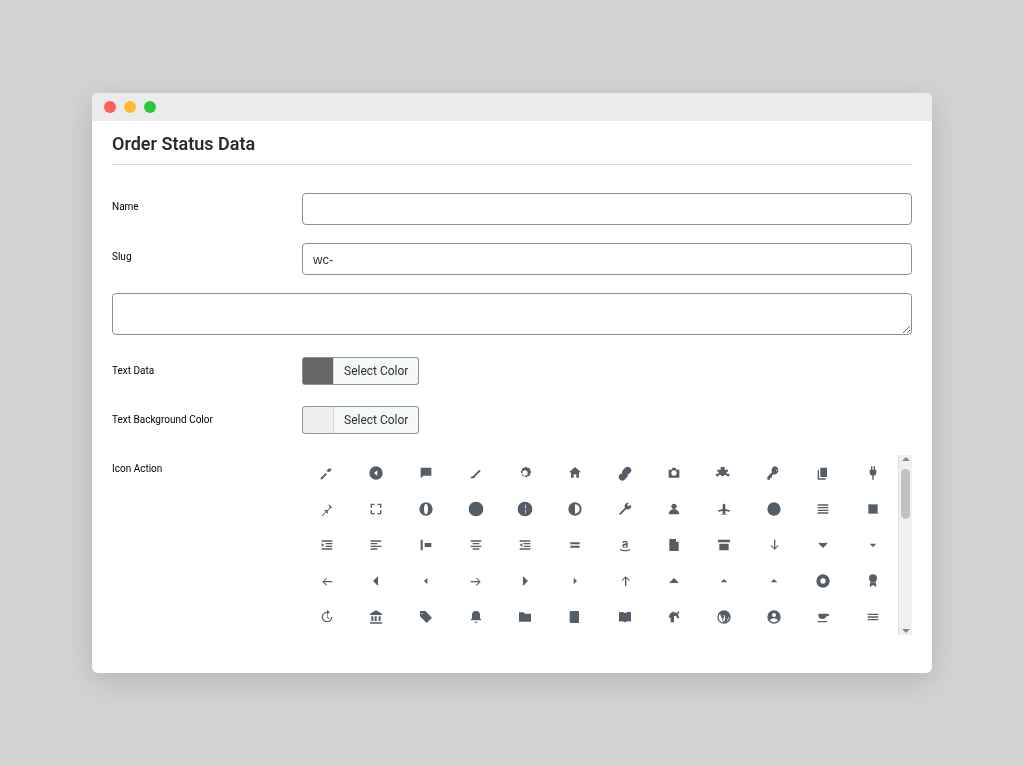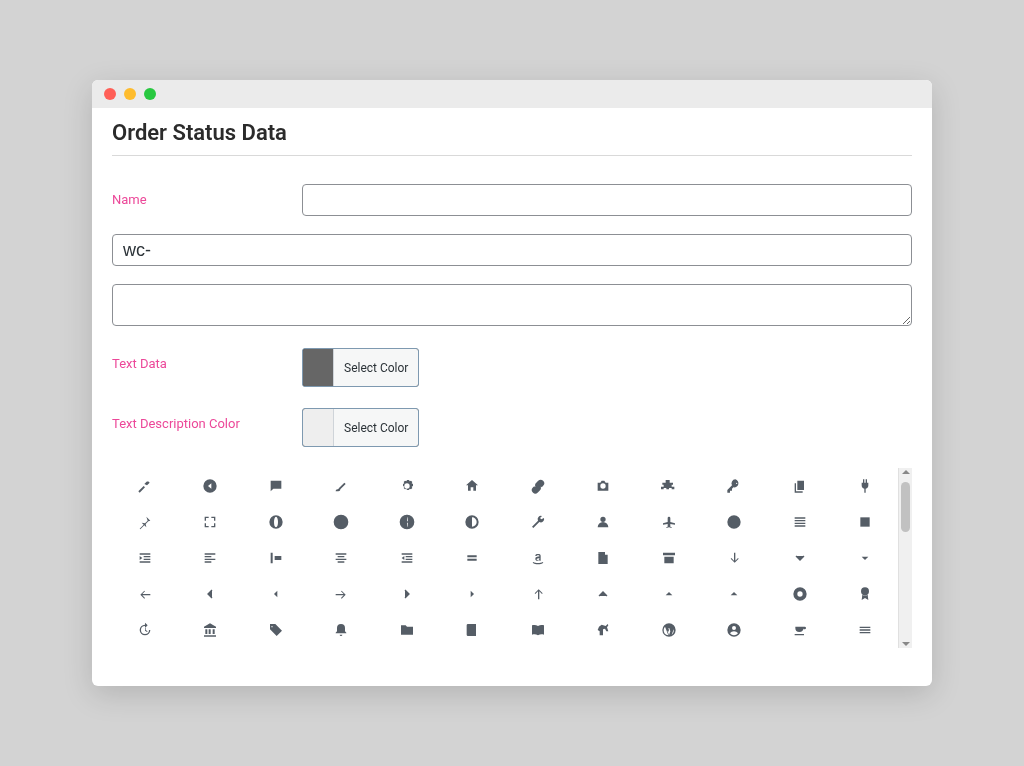--- a/index.html
+++ b/index.html
@@ -36,49 +36,49 @@
       height: 12px;
       border-radius: 50%;
     }
     .dot.red { background: #ff5f57; }
     .dot.yellow { background: #febc2e; }
     .dot.green { background: #28c840; }
     .content {
       padding: 12px 20px 20px 20px;
     }
     .page-title {
-      font-size: 22px;
+      font-size: 18px;
       font-weight: 600;
       color: #2b2b2b;
       padding-bottom: 10px;
       border-bottom: 1px solid #d9d9d9;
       margin-bottom: 28px;
     }
     .form-row {
       display: flex;
       align-items: flex-start;
       margin-bottom: 18px;
     }
     .form-label {
       width: 190px;
-      font-size: 13px;
-      color: #ec4899;
+      font-size: 10px;
+      color: #000000;
       padding-top: 8px;
       flex-shrink: 0;
     }
     .form-field {
       flex: 1;
     }
     .text-input {
       width: 100%;
       height: 32px;
       padding: 6px 10px;
       border: 1px solid #8c8f94;
       border-radius: 4px;
-      font-size: 18px;
+      font-size: 13px;
       color: #2c3338;
       background: #fff;
     }
     .textarea-input {
       width: 100%;
       height: 42px;
       padding: 6px 10px;
       border: 1px solid #8c8f94;
       border-radius: 4px;
       font-size: 13px;
@@ -86,21 +86,21 @@
       resize: vertical;
     }
     .form-row.desc .form-label {
       padding-top: 28px;
     }
     .color-picker {
       display: inline-flex;
       border: 1px solid #7e99b0;
       border-radius: 3px;
       overflow: hidden;
-      height: 39px;
+      height: 28px;
       background: #404040;
     }
     .color-swatch {
       width: 30px;
       height: 100%;
     }
     .color-btn {
       padding: 0 10px;
       font-size: 12px;
       color: #2c3338;
@@ -178,20 +178,21 @@
     <h2 class="page-title">Order Status Data</h2>
 
     <div class="form-row">
       <div class="form-label">Name</div>
       <div class="form-field">
         <input class="text-input" type="text" value="" style="">
       </div>
     </div>
 
     <div class="form-row">
+      <div class="form-label">Slug</div>
       <div class="form-field">
         <input class="text-input" type="text" value="wc-" style="">
       </div>
     </div>
 
     <div class="form-row desc">
       <div class="form-field">
         <textarea class="textarea-input" style=""></textarea>
       </div>
     </div>
@@ -200,30 +201,31 @@
       <div class="form-label">Text Data</div>
       <div class="form-field">
         <div class="color-picker">
           <div class="color-swatch" style="background:#666666"></div>
           <div class="color-btn">Select Color</div>
         </div>
       </div>
     </div>
 
     <div class="form-row">
-      <div class="form-label">Text Description Color</div>
+      <div class="form-label">Text Background Color</div>
       <div class="form-field">
         <div class="color-picker">
           <div class="color-swatch" style="background:#eeeeee"></div>
           <div class="color-btn">Select Color</div>
         </div>
       </div>
     </div>
 
     <div class="form-row">
+      <div class="form-label">Icon Action</div>
       <div class="form-field">
         <div class="icon-picker-wrap">
           <div class="icon-grid" id="icon-grid">
               <div class="icon-cell">
                 <svg viewBox="0 0 24 24">
                   <path d="M2 20l8-8 2 2-8 8zm9-11l3-3c1-1 3-1 4 0l1 1-4 4z"></path>
                 </svg>
               </div>
               <div class="icon-cell">
                 <svg viewBox="0 0 24 24">

